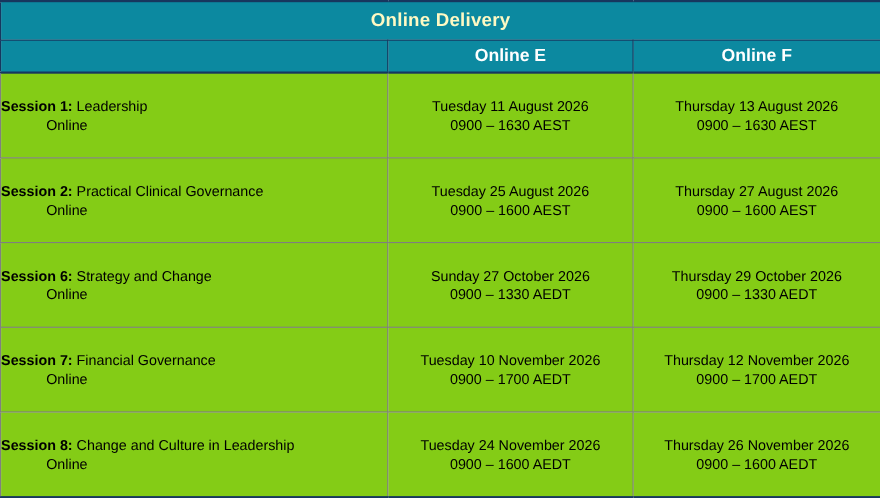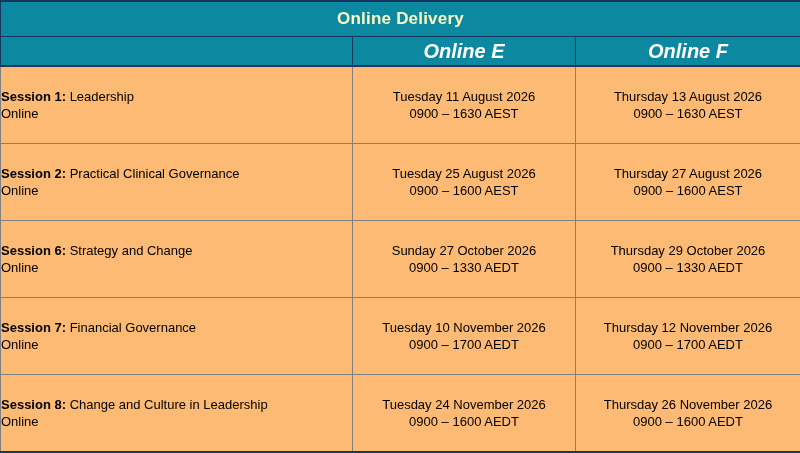--- a/index.html
+++ b/index.html
@@ -34,57 +34,56 @@
     border-top: 2px solid #17375E;
     border-left: 1px solid #17375E;
     border-right: 1px solid #17375E;
     border-bottom: 1px solid #17375E;
     letter-spacing: 0.2px;
   }
   
   .col-head {
     background: #0C89A0;
     color: #ffffff;
-    font-size: 20px;
+    font-size: 16px;
     font-weight: bold;
     text-align: center;
     height: 30px;
     line-height: 28px;
     border-bottom: 2px solid #17375E;
     border-left: 1px solid #17375E;
     border-right: 1px solid #17375E;
-    font-style: italic;
   }
   .col-head.blank {
     border-left: 1px solid #17375E;
   }
   
   .cell {
-    background: #fdba74;
+    background: #84cc16;
     color: #000000;
     font-size: 13px;
     height: 48.5px;
     border-bottom: 1.5px solid #7F7F7F;
     border-left: 1px solid #808080;
     border-right: 1px solid #808080;
     vertical-align: middle;
   }
   .cell-session {
     padding: 2px 0 2px 9px;
     text-align: left;
     line-height: 17px;
   }
   .cell-date {
     text-align: center;
     line-height: 17px;
     padding: 2px 6px;
   }
   .session-no { font-weight: bold; }
   .session-title { font-weight: normal; }
-  .session-mode { display: block; }
+  .session-mode { display: block; padding-left: 41px; }
   .date-line { display: block; }
   .time-line { display: block; }
   tbody tr:last-child .cell {
     border-bottom: 2px solid #17375E;
   }
   .col-a { width: 352px; }
   .col-b { width: 223px; }
   .col-c { width: 225px; }
 </style>
 </head>

